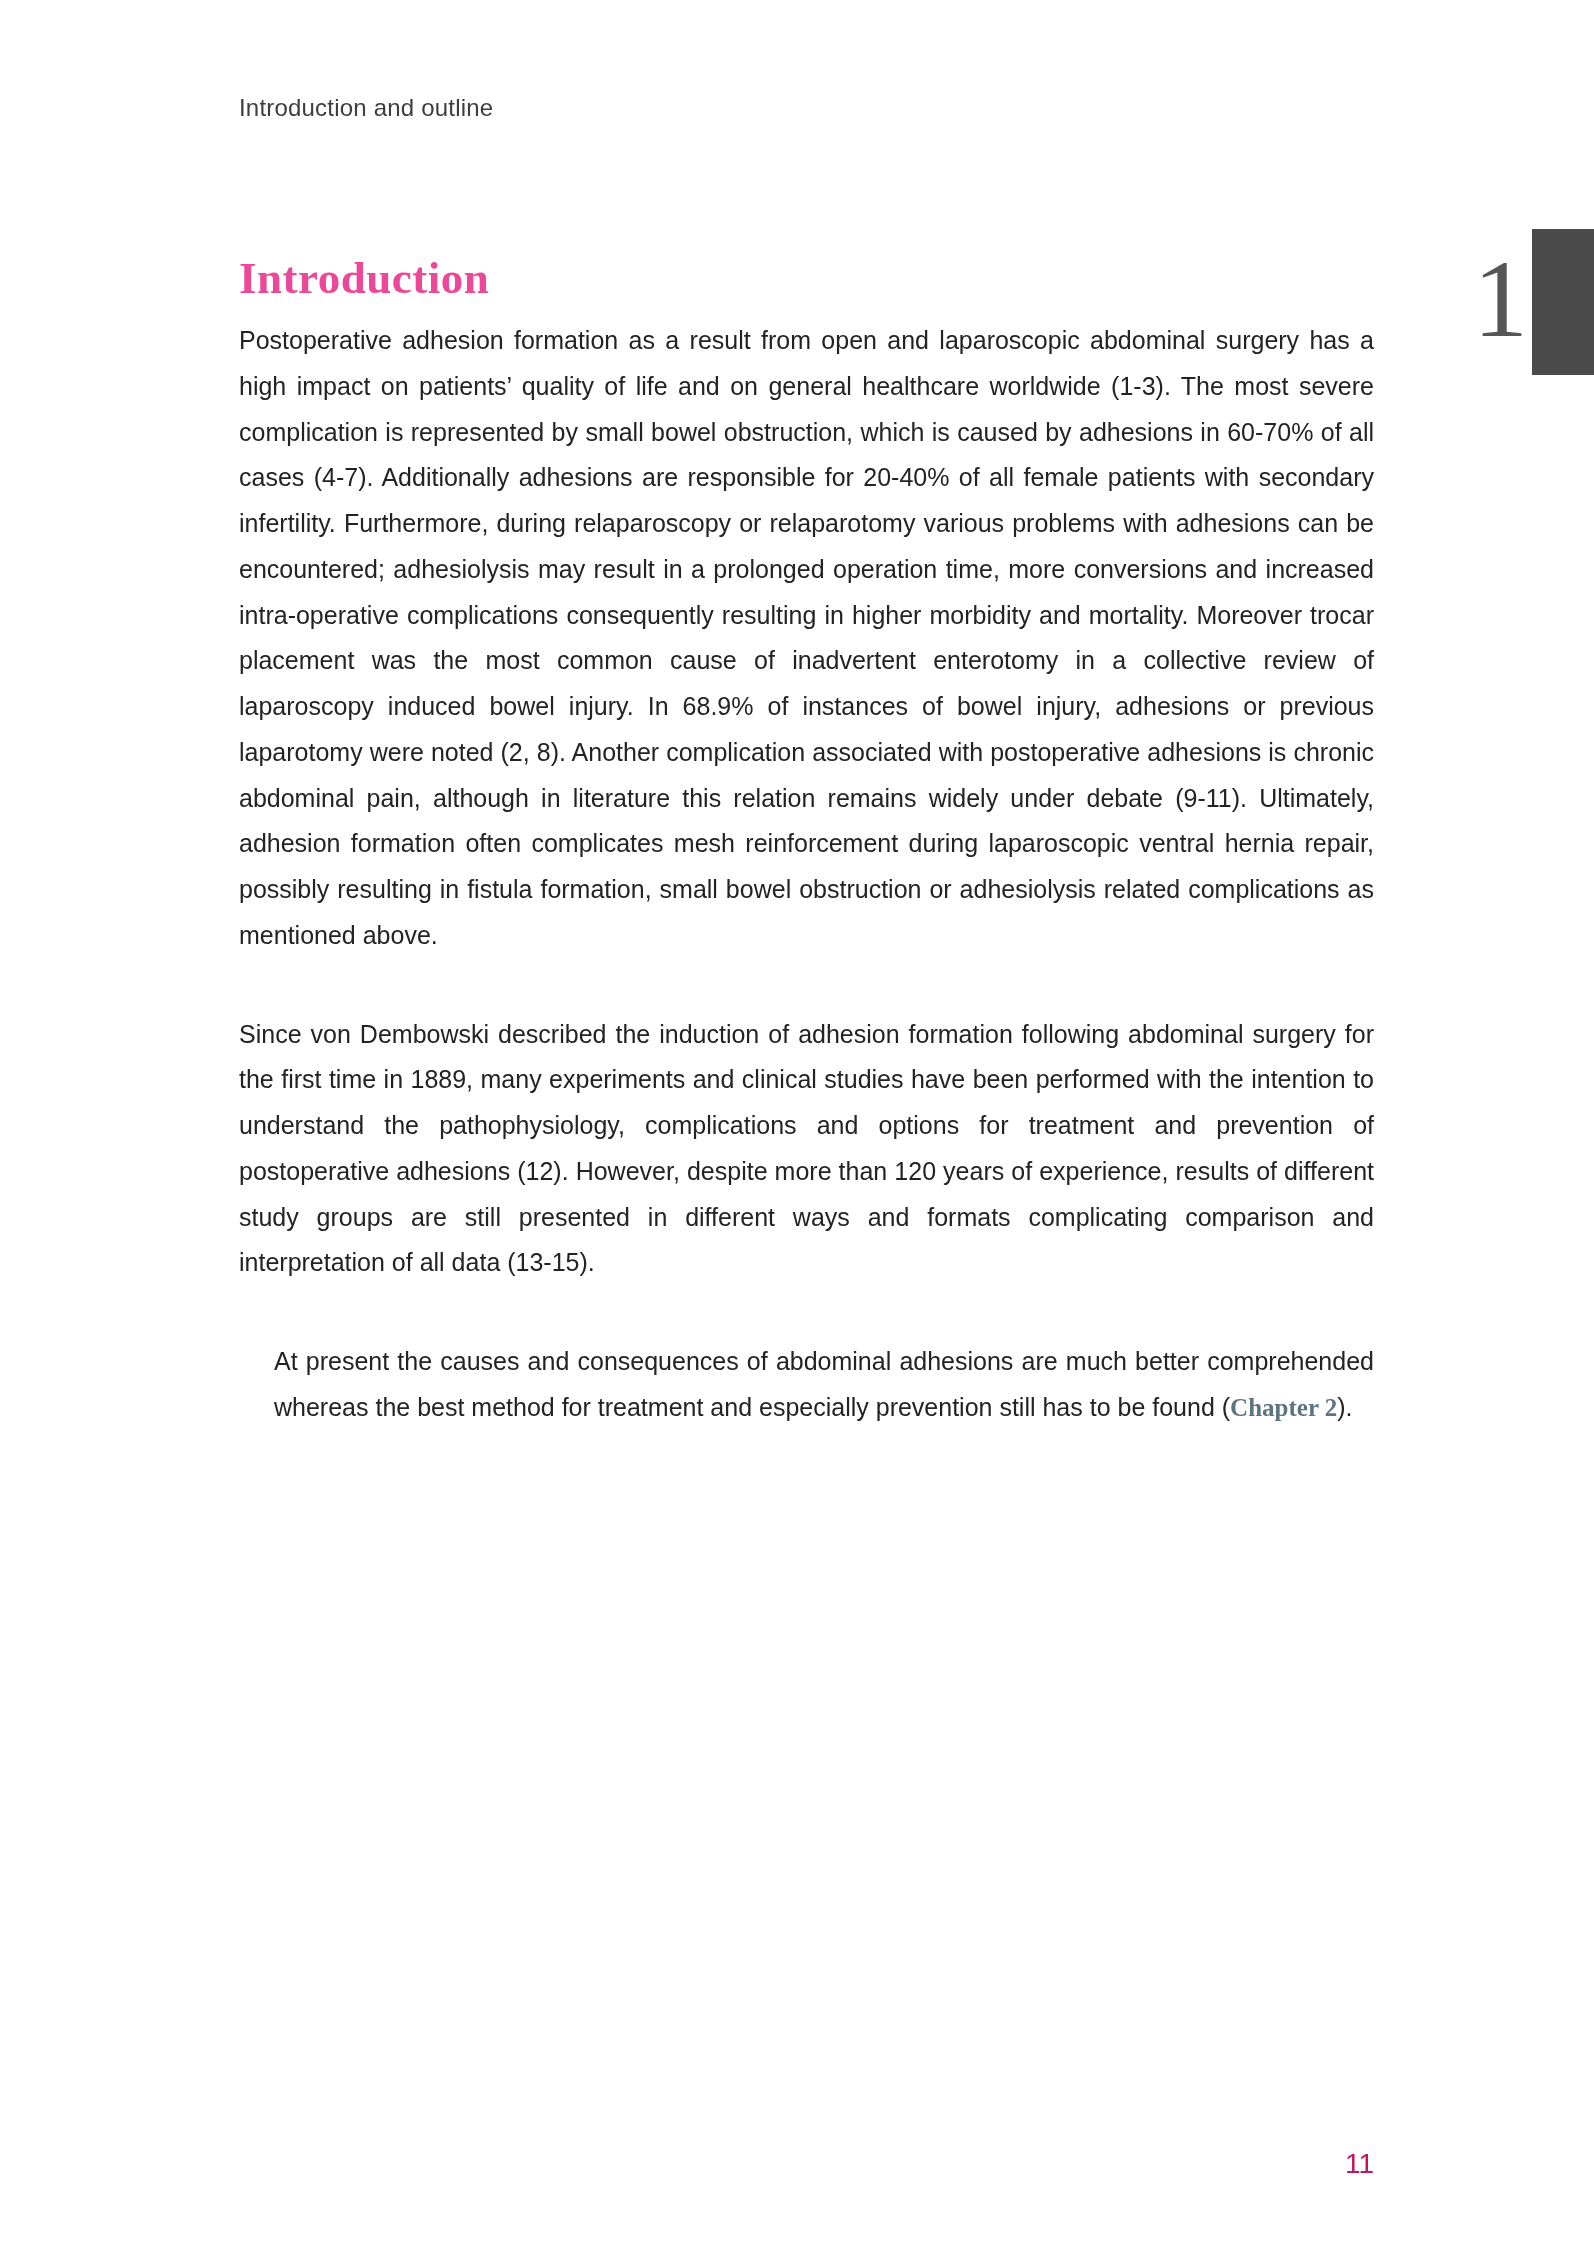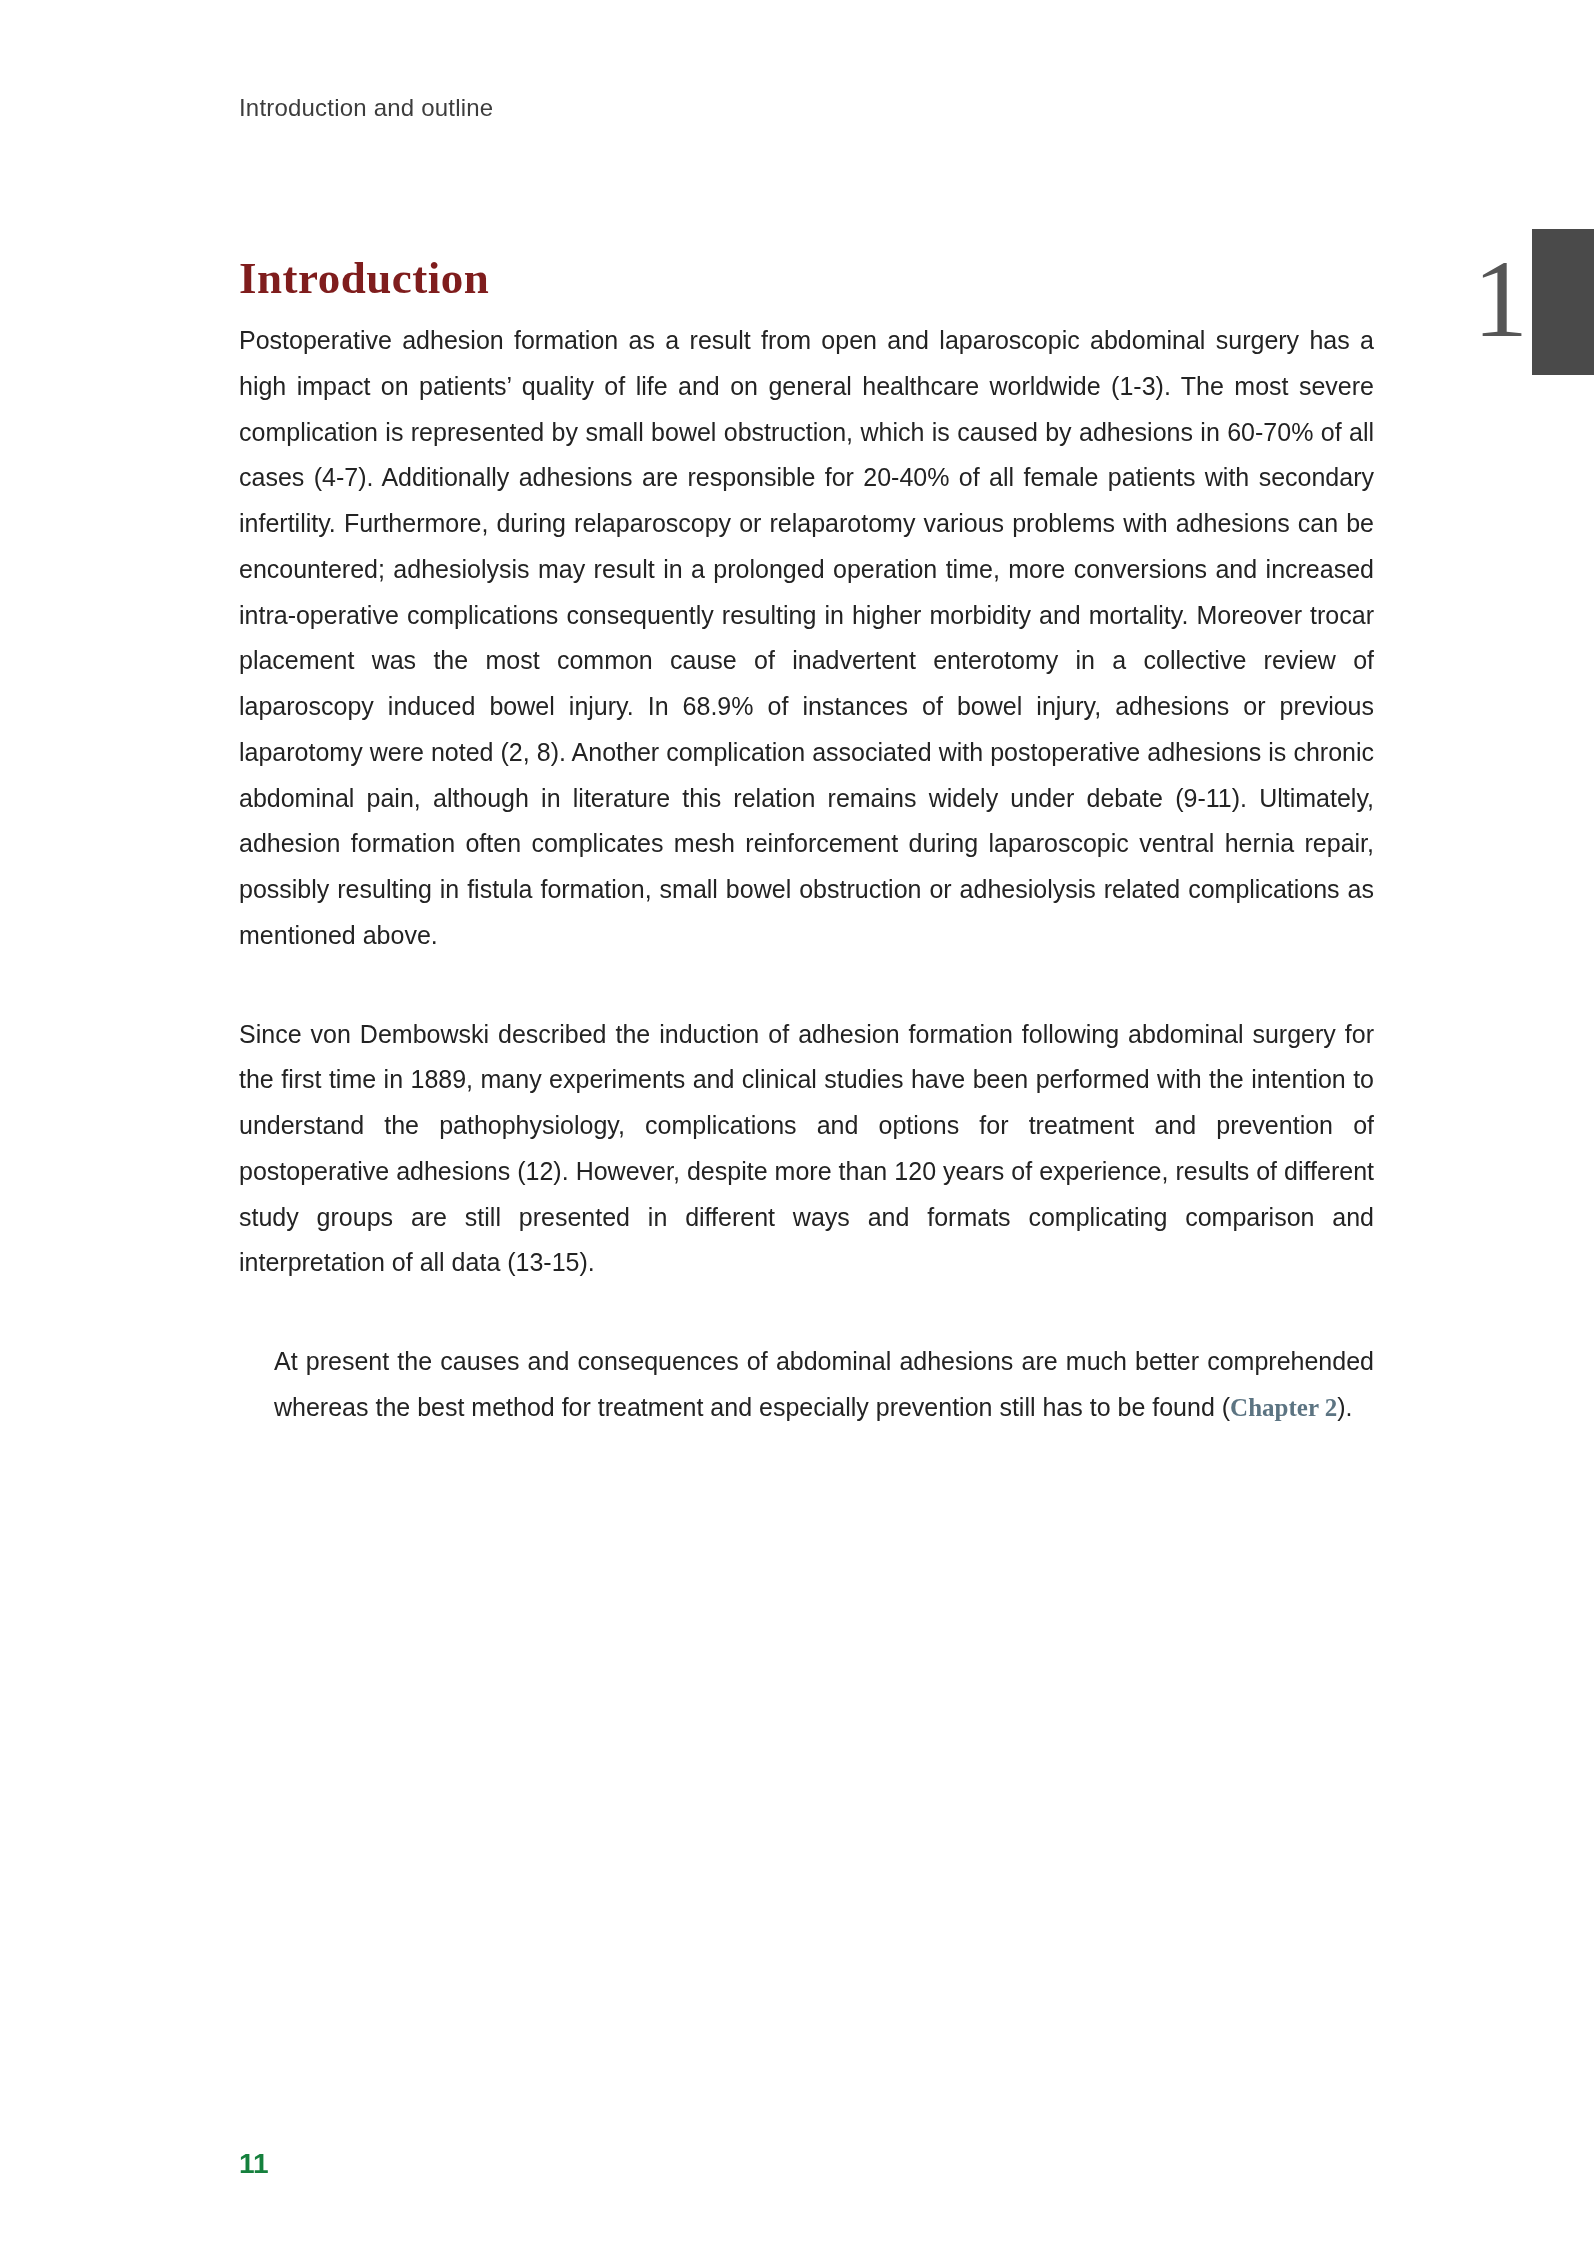--- a/index.html
+++ b/index.html
@@ -47,21 +47,21 @@
     color: #565656;
   }
 
   .page-title {
     position: absolute;
     top: 222px;
     left: 239px;
     font-family: "Liberation Serif", serif;
     font-weight: 700;
     font-size: 45px;
-    color: #7f1d1d;
+    color: #ec4899;
     letter-spacing: 0.5px;
   }
 
   .body-text {
     position: absolute;
     top: 318px;
     left: 239px;
     width: 1135px;
     font-size: 25px;
     line-height: 1.83;
@@ -83,24 +83,23 @@
     font-weight: 700;
     color: #5c7482;
     cursor: pointer;
   }
 
   .page-number {
     position: absolute;
     top: 2148px;
     left: 239px;
     width: 1135px;
-    text-align: left;
+    text-align: right;
     font-size: 28px;
-    color: #15803d;
-    font-weight: bold;
+    color: #be185d;
   }
 </style>
 </head>
 <body>
 
 <div class="running-header">Introduction and outline</div>
 
 <div class="chapter-tab"></div>
 
 <div class="chapter-number">1</div>

